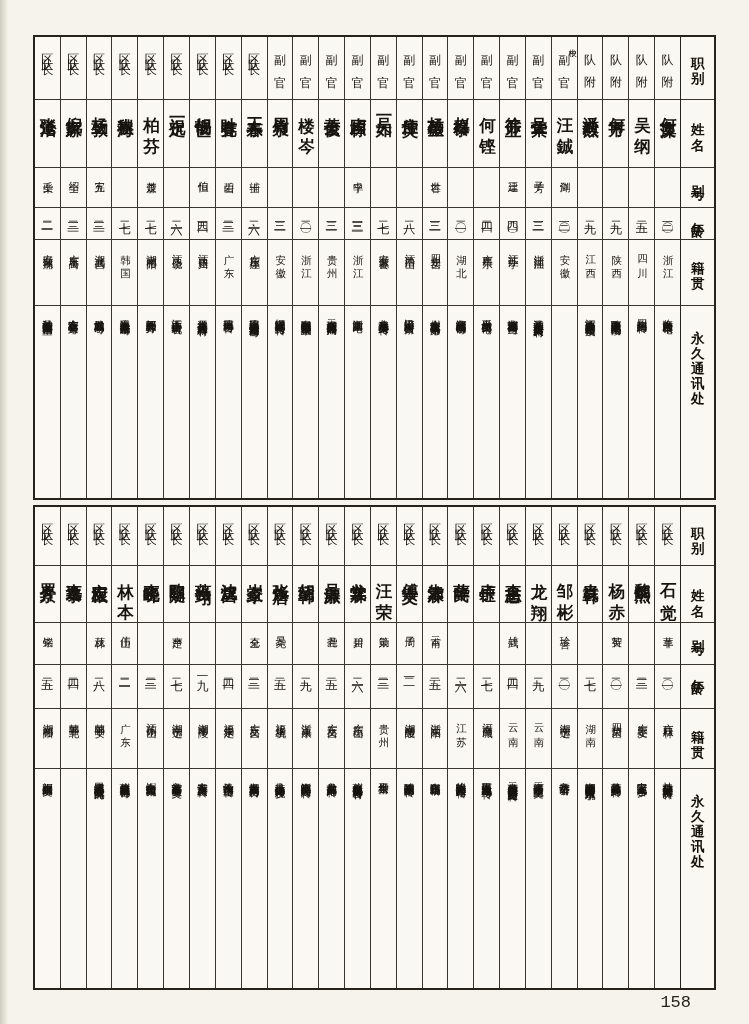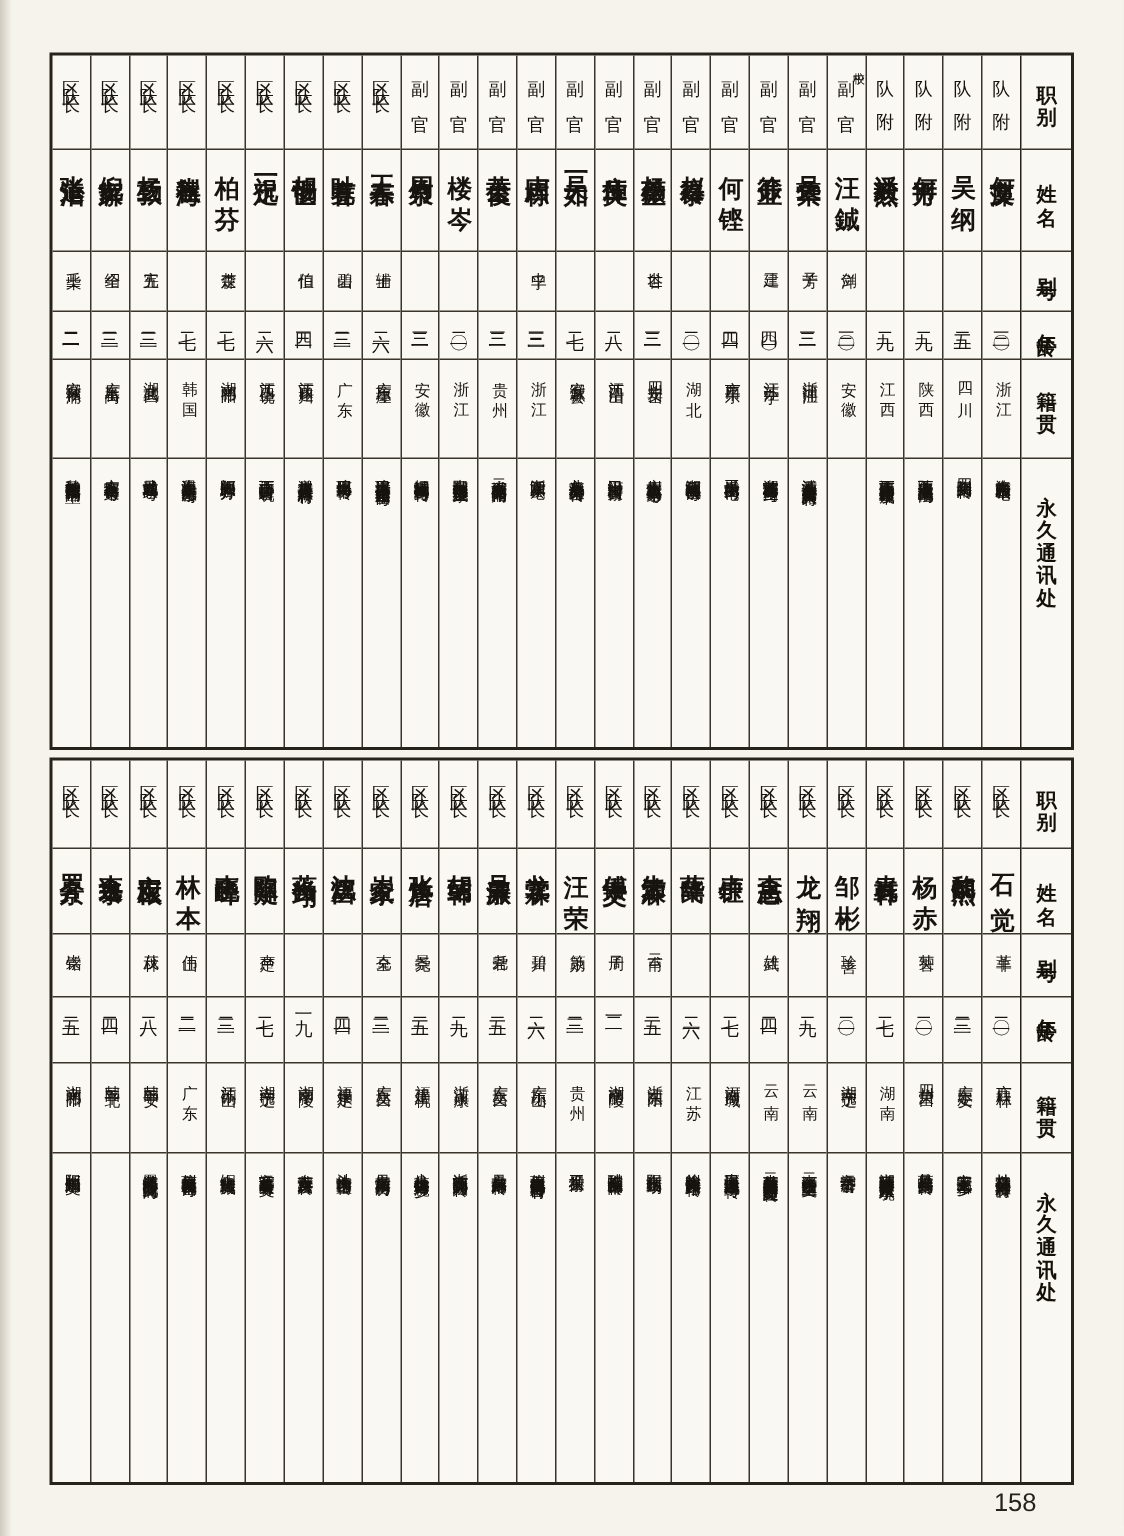--- a/index.html
+++ b/index.html
@@ -21,21 +21,21 @@
   .address .vtext{font-size:10.5px;letter-spacing:0.5px;line-height:1.08;padding-top:5px;max-height:calc(100% - 8px);}
   .rank{position:absolute;right:0px;top:5px;font-size:8px;writing-mode:vertical-rl;text-orientation:upright;color:#17140f;}
   .hcell{display:flex;justify-content:center;align-items:flex-start;overflow:hidden;font-weight:700;color:#141109;}
   .hcell .vtext{font-size:13.5px;}
   .h0 .vtext{letter-spacing:13px;padding-top:10px;}
   .h1 .vtext{letter-spacing:16px;padding-top:11px;}
   .h2 .vtext{letter-spacing:4px;padding-top:5px;}
   .h3 .vtext{letter-spacing:2px;padding-top:3px;}
   .h4 .vtext{letter-spacing:16px;padding-top:10px;}
   .h5 .vtext{letter-spacing:15px;padding-top:14px;}
-  .pagenum{position:absolute;right:58px;bottom:12px;font-size:17px;color:#26221c;font-family:Liberation Sans, sans-serif;margin-top:28px;}
+  .pagenum{position:absolute;right:58px;bottom:12px;font-size:17px;color:#26221c;font-family:Liberation Mono, monospace;margin-top:28px;}
 </style>
 </head>
 <body>
 
 <div class="page">
 
   <div class="vtable" id="table-0" style="left:33px;top:35px;width:683px;height:465px;--rows:62px 68px 40px 32px 66px 197px;">
     <div class="col hcol">
       <div class="hcell h0">
           <span class="vtext">职别</span>

